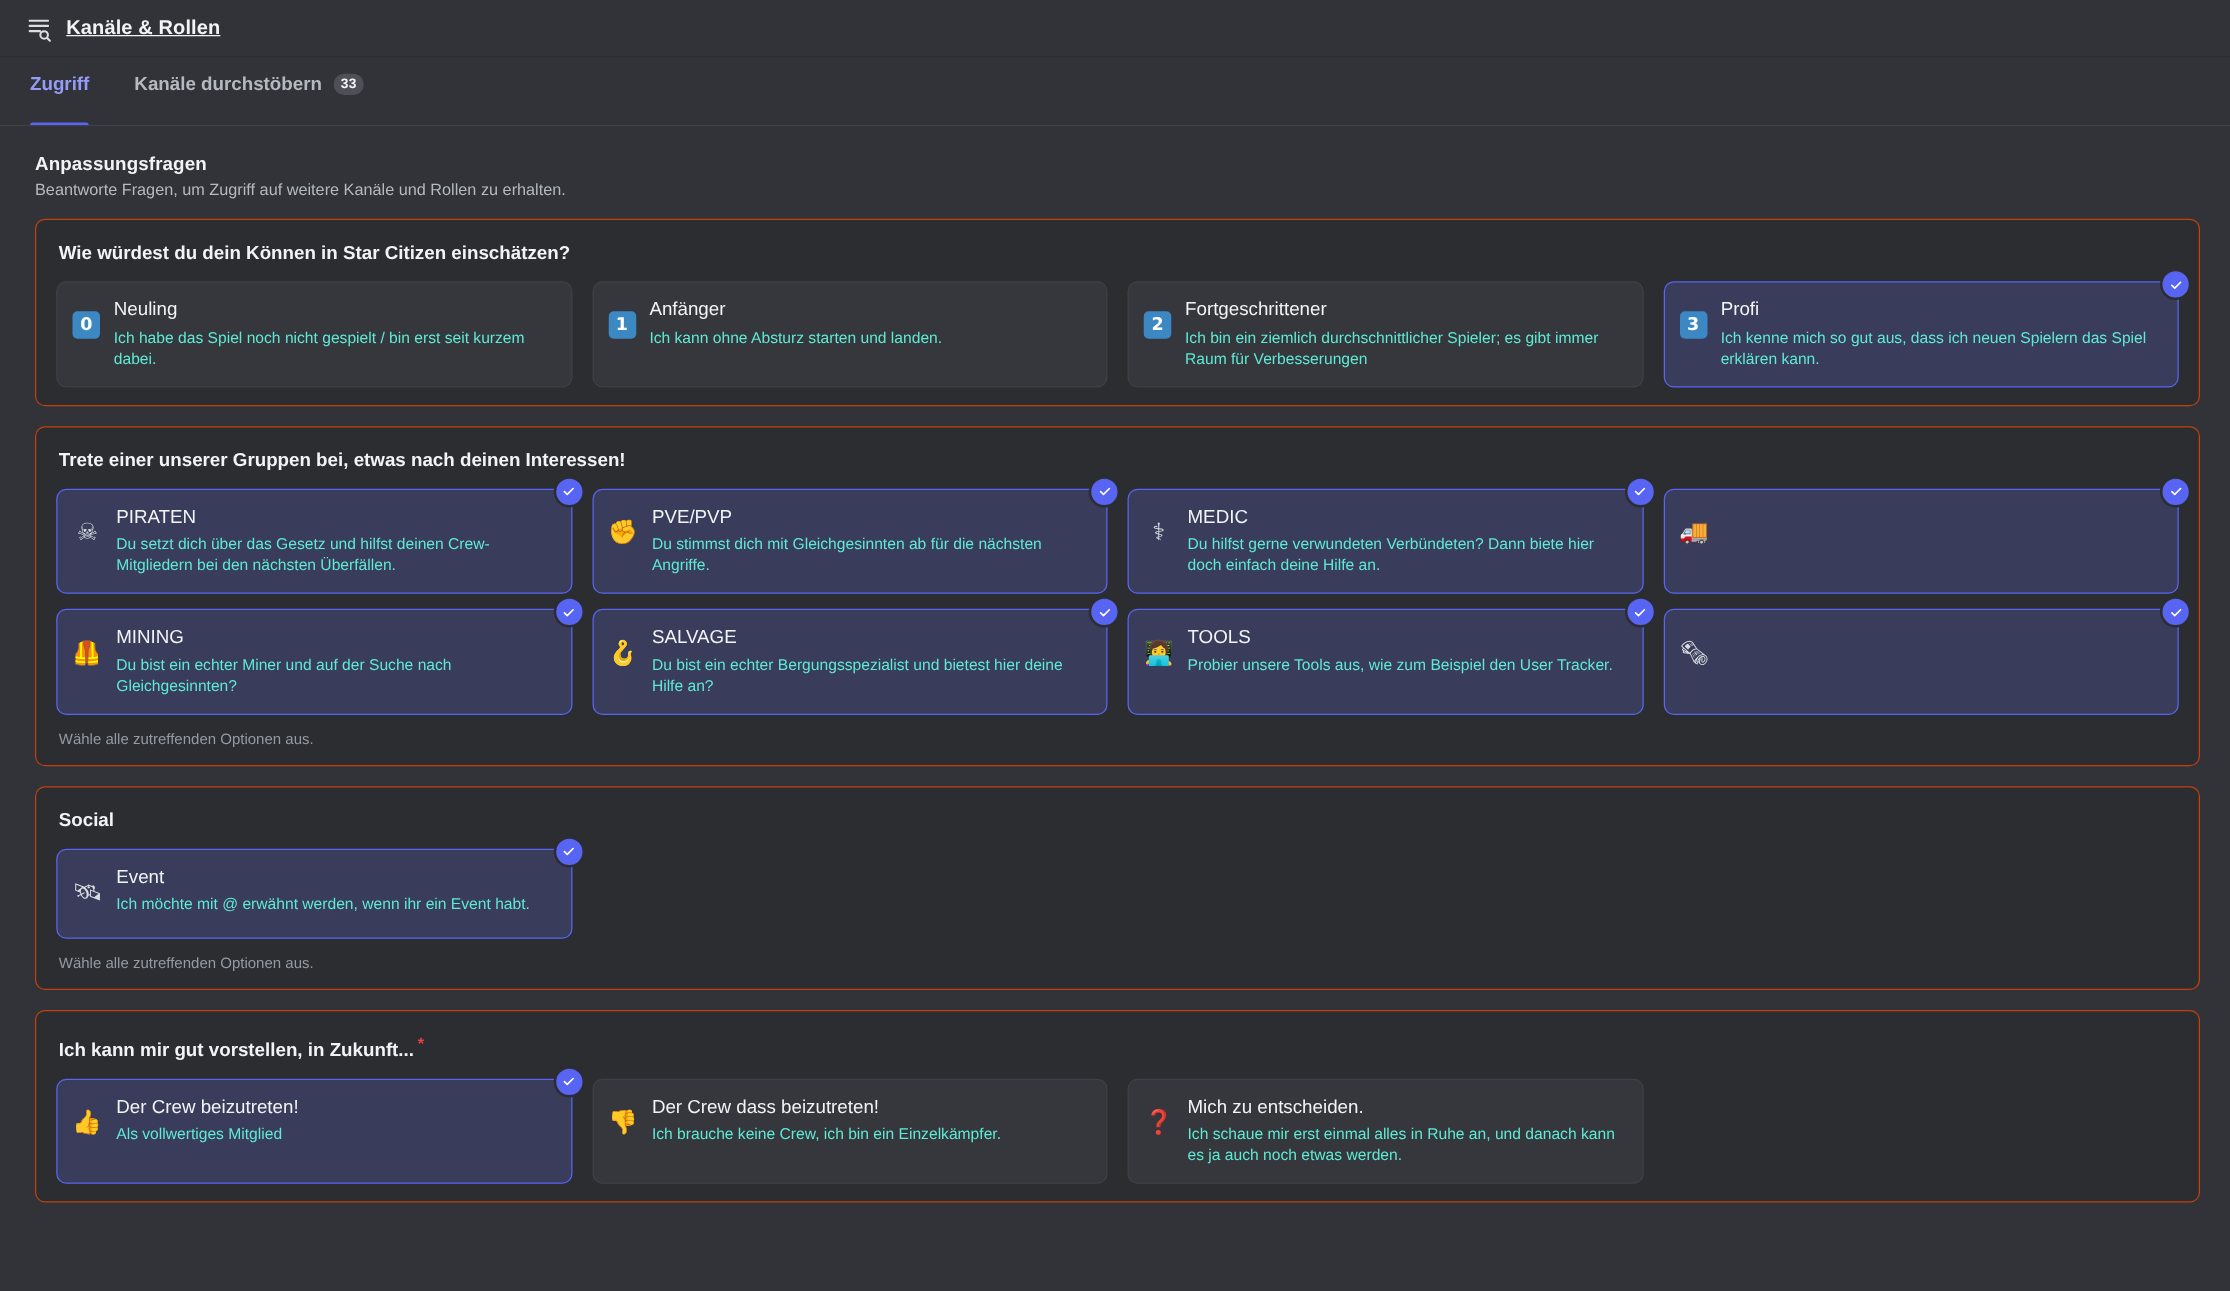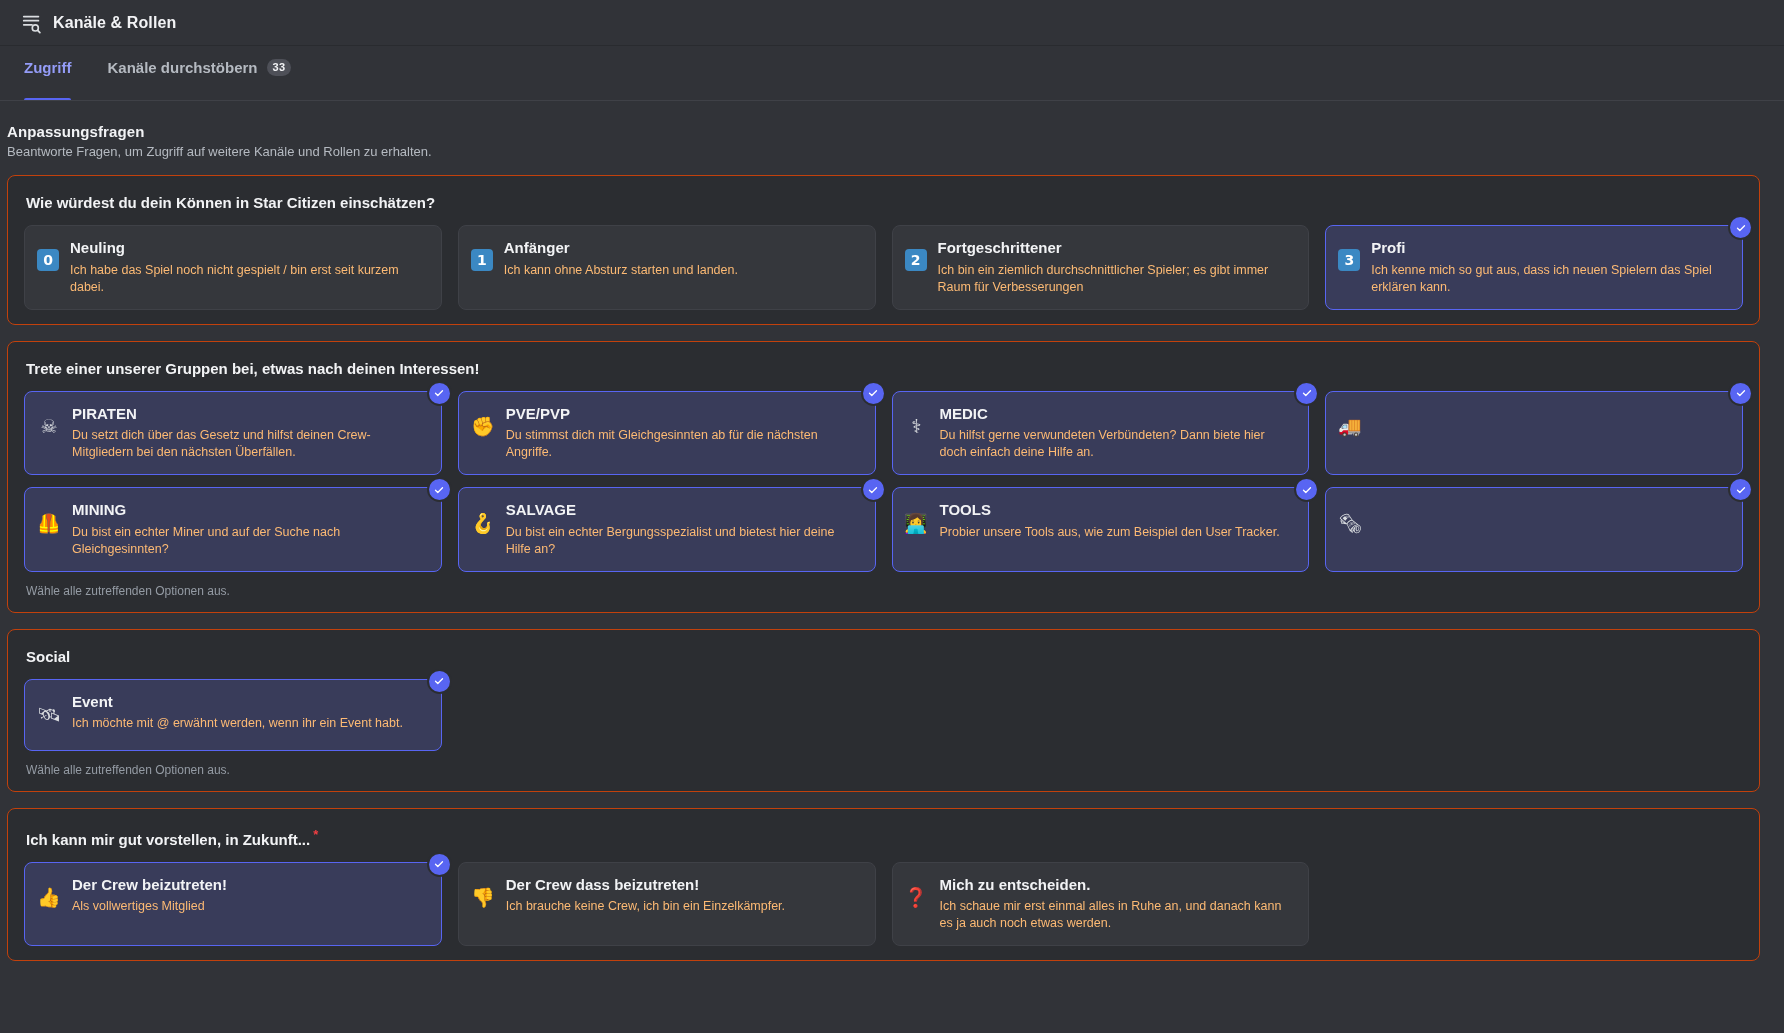--- a/index.html
+++ b/index.html
@@ -33,20 +33,21 @@
     display: flex;
     align-items: center;
     justify-content: center;
     flex: none;
   }
   .header-title {
     font-size: 16px;
     font-weight: 600;
     color: #f2f3f5;
     letter-spacing: .1px;
+    text-decoration: underline;
   }
 
   
   .tabbar {
     height: 55px;
     display: flex;
     align-items: flex-end;
     padding: 0 24px;
     border-bottom: 1px solid #3f4147;
     background: #313338;
@@ -84,21 +85,21 @@
     background: #4e5058;
     color: #f2f3f5;
     border-radius: 9px;
     font-size: 11px;
     font-weight: 700;
     letter-spacing: .3px;
   }
 
   
   .content {
-    padding: 22px 24px 0 7px;
+    padding: 22px 24px 0 28px;
     height: calc(1033px - 46px - 55px);
     overflow: hidden;
   }
 
   .section-title {
     font-size: 15px;
     font-weight: 700;
     color: #f2f3f5;
     margin-bottom: 4px;
     letter-spacing: .1px;
@@ -176,28 +177,28 @@
     border-radius: 4px;
     background: #3b88c3;
     color: #ffffff;
     font-size: 14px;
     font-weight: 700;
     font-family: "DejaVu Sans", sans-serif;
   }
   .opt-text { min-width: 0; flex: 1; }
   .opt-title {
     font-size: 15px;
-    font-weight: 700;
+    font-weight: 400;
     color: #f2f3f5;
     line-height: 1.25;
     margin-bottom: 4px;
   }
   .opt-desc {
     font-size: 12.5px;
-    color: #fdba74;
+    color: #5eead4;
     line-height: 1.35;
   }
 
   .check-badge {
     position: absolute;
     top: -9px;
     right: -9px;
     width: 21px;
     height: 21px;
     border-radius: 50%;

